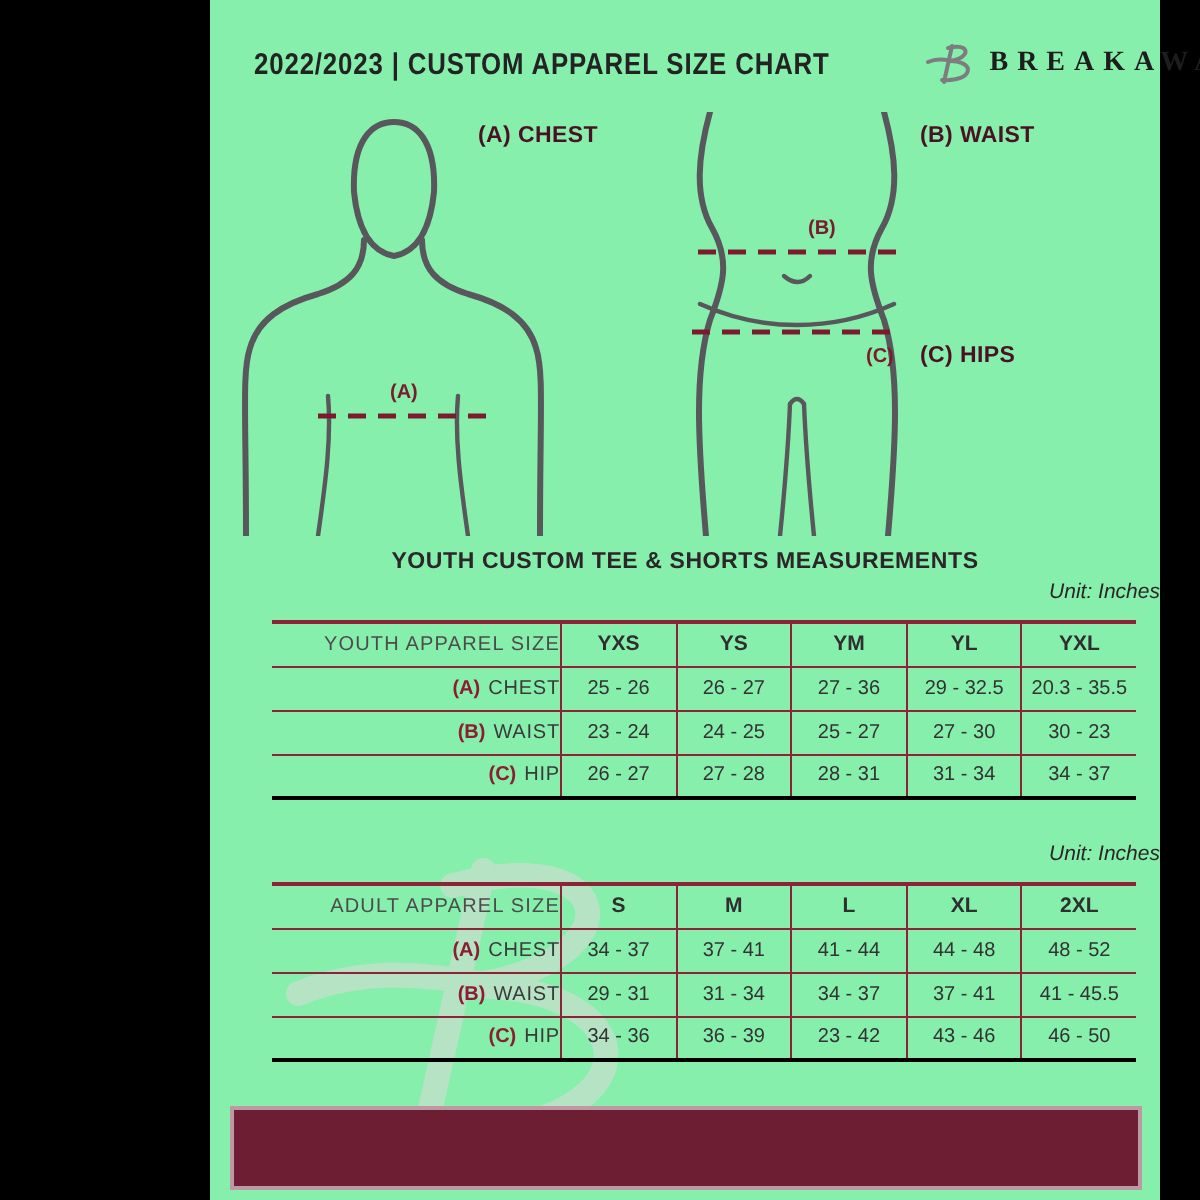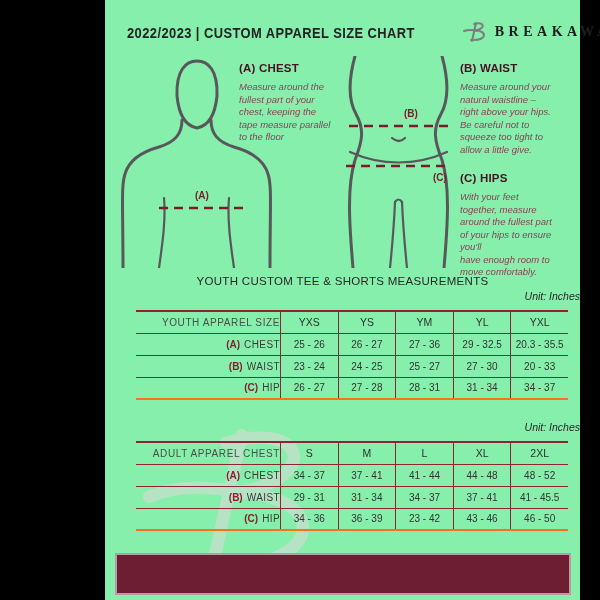--- a/index.html
+++ b/index.html
@@ -30,39 +30,39 @@
   .inst-c{left:355px;top:172px;width:122px;}
   
   .fig{position:absolute;}
   .fig-left{left:14px;top:56px;}
   .fig-mid{left:231px;top:56px;}
   .outline{stroke:#58585c;stroke-width:3;fill:none;stroke-linecap:round;}
   .outline-thin{stroke:#58585c;stroke-width:2.2;fill:none;stroke-linecap:round;}
   .dash{stroke:#7a1c2e;stroke-width:2.6;stroke-dasharray:9 6;fill:none;}
   .figlabel{font-family:"Liberation Sans",sans-serif;font-size:10px;font-weight:700;fill:#7a1c2e;}
   
-  .sec-title{position:absolute;left:0;width:100%;text-align:center;font-weight:400;font-size:11.5px;color:#2b2627;letter-spacing:.3px;}
+  .sec-title{position:absolute;left:0;width:100%;text-align:center;font-weight:700;font-size:11.5px;color:#2b2627;letter-spacing:.3px;}
   .sec-unit{position:absolute;left:0;width:100%;text-align:right;font-style:italic;font-size:10.5px;color:#2b2627;}
   .yt-title{top:275px;} .yt-unit{top:290px;}
   .at-title{top:406px;} .at-unit{top:421px;}
   
   table.size{
     position:absolute;left:31px;width:415px;border-collapse:collapse;table-layout:fixed;
     font-size:10px;color:#333;background:transparent;
   }
   .yt-table{top:310px;} .at-table{top:441px;}
   table.size tr{height:22px;}
   table.size td,table.size th{padding:0;border-top:1.4px solid #8e2238;}
   table.size tr:first-child td,table.size tr:first-child th{border-top:2px solid #8e2238;}
-  table.size tr:last-child td,table.size tr:last-child th{border-bottom:2px solid #f97316;}
+  table.size tr:last-child td,table.size tr:last-child th{border-bottom:2px solid #000000;}
   table.size .vline{border-left:1.4px solid #8e2238;}
   table.size .c0{width:132px;text-align:right;padding-left:12px;}
   table.size .cv{width:56.6px;text-align:center;}
   .th-size{font-weight:400;font-size:10px;color:#4c4c4c;letter-spacing:.6px;}
-  .col-hdr{font-weight:400;font-size:10.5px;color:#2f2f2f;}
+  .col-hdr{font-weight:700;font-size:10.5px;color:#2f2f2f;}
   .row-prefix{font-weight:700;color:#8a1e32;margin-right:4px;}
   .row-label{color:#3a3a3a;letter-spacing:.4px;}
   
   .watermark{position:absolute;left:14px;top:412px;opacity:.55;pointer-events:none;}
   .footer-bar{
     position:absolute;left:10px;top:553px;width:452px;height:38px;
     background:#6d1e33;border:2px solid rgba(255,255,255,.55);
   }
 </style>
 </head>
@@ -104,44 +104,26 @@
     <path class="outline-thin" d="M 66,146 C 67,170 69,192 71,212"></path>
     <path class="outline-thin" d="M 59,146 Q 62.5,141 66,146"></path>
     <line class="dash" x1="13" y1="70" x2="112" y2="70"></line>
     <text class="figlabel" x="68" y="61">(B)</text>
     <line class="dash" x1="10" y1="110" x2="115" y2="110"></line>
     <text class="figlabel" x="97" y="125">(C)</text>
   </svg>
 
   <div class="inst inst-a">
     <h3>(A) CHEST</h3>
-    <p>Measure around the
-fullest part of your
-chest, keeping the
-tape measure parallel
-to the floor</p>
   </div>
   <div class="inst inst-b">
     <h3>(B) WAIST</h3>
-    <p>Measure around your
-natural waistline –
-right above your hips.
-Be careful not to
-squeeze too tight to
-allow a little give.</p>
   </div>
   <div class="inst inst-c">
     <h3>(C) HIPS</h3>
-    <p>With your feet
-together, measure
-around the fullest part
-of your hips to ensure
-you'll
-have enough room to
-move comfortably.</p>
   </div>
 
   <svg class="watermark" width="230" height="185" viewBox="0 0 26 24">
     <g fill="none" stroke="#dcdbd8" stroke-width="1.6" stroke-linecap="round">
       <path d="M 14,3 L 10,21"></path>
       <path d="M 12,4 C 23,1 24,9 13,10.5"></path>
       <path d="M 13,10.5 C 26,10.5 25,21 9,20"></path>
       <path d="M 2,11 C 7,9 11,10 15,10.5"></path>
     </g>
   </svg>
@@ -166,39 +148,39 @@
       <td class="cv vline">27 - 36</td>
       <td class="cv vline">29 - 32.5</td>
       <td class="cv vline">20.3 - 35.5</td>
     </tr>
     <tr>
       <td class="c0"><span class="row-prefix">(B)</span><span class="row-label">WAIST</span></td>
       <td class="cv vline">23 - 24</td>
       <td class="cv vline">24 - 25</td>
       <td class="cv vline">25 - 27</td>
       <td class="cv vline">27 - 30</td>
-      <td class="cv vline">20 - 33</td>
+      <td class="cv vline">30 - 23</td>
     </tr>
     <tr>
       <td class="c0"><span class="row-prefix">(C)</span><span class="row-label">HIP</span></td>
       <td class="cv vline">26 - 27</td>
       <td class="cv vline">27 - 28</td>
       <td class="cv vline">28 - 31</td>
       <td class="cv vline">31 - 34</td>
       <td class="cv vline">34 - 37</td>
     </tr>
   </tbody>
     </table>
 
   <div class="sec-unit at-unit">Unit: Inches</div>
 
   <table class="size at-table">
     <tbody>
         <tr>
-      <th class="c0 th-size">ADULT APPAREL CHEST</th>
+      <th class="c0 th-size">ADULT APPAREL SIZE</th>
       <th class="cv vline col-hdr">S</th>
       <th class="cv vline col-hdr">M</th>
       <th class="cv vline col-hdr">L</th>
       <th class="cv vline col-hdr">XL</th>
       <th class="cv vline col-hdr">2XL</th>
     </tr>
     <tr>
       <td class="c0"><span class="row-prefix">(A)</span><span class="row-label">CHEST</span></td>
       <td class="cv vline">34 - 37</td>
       <td class="cv vline">37 - 41</td>

